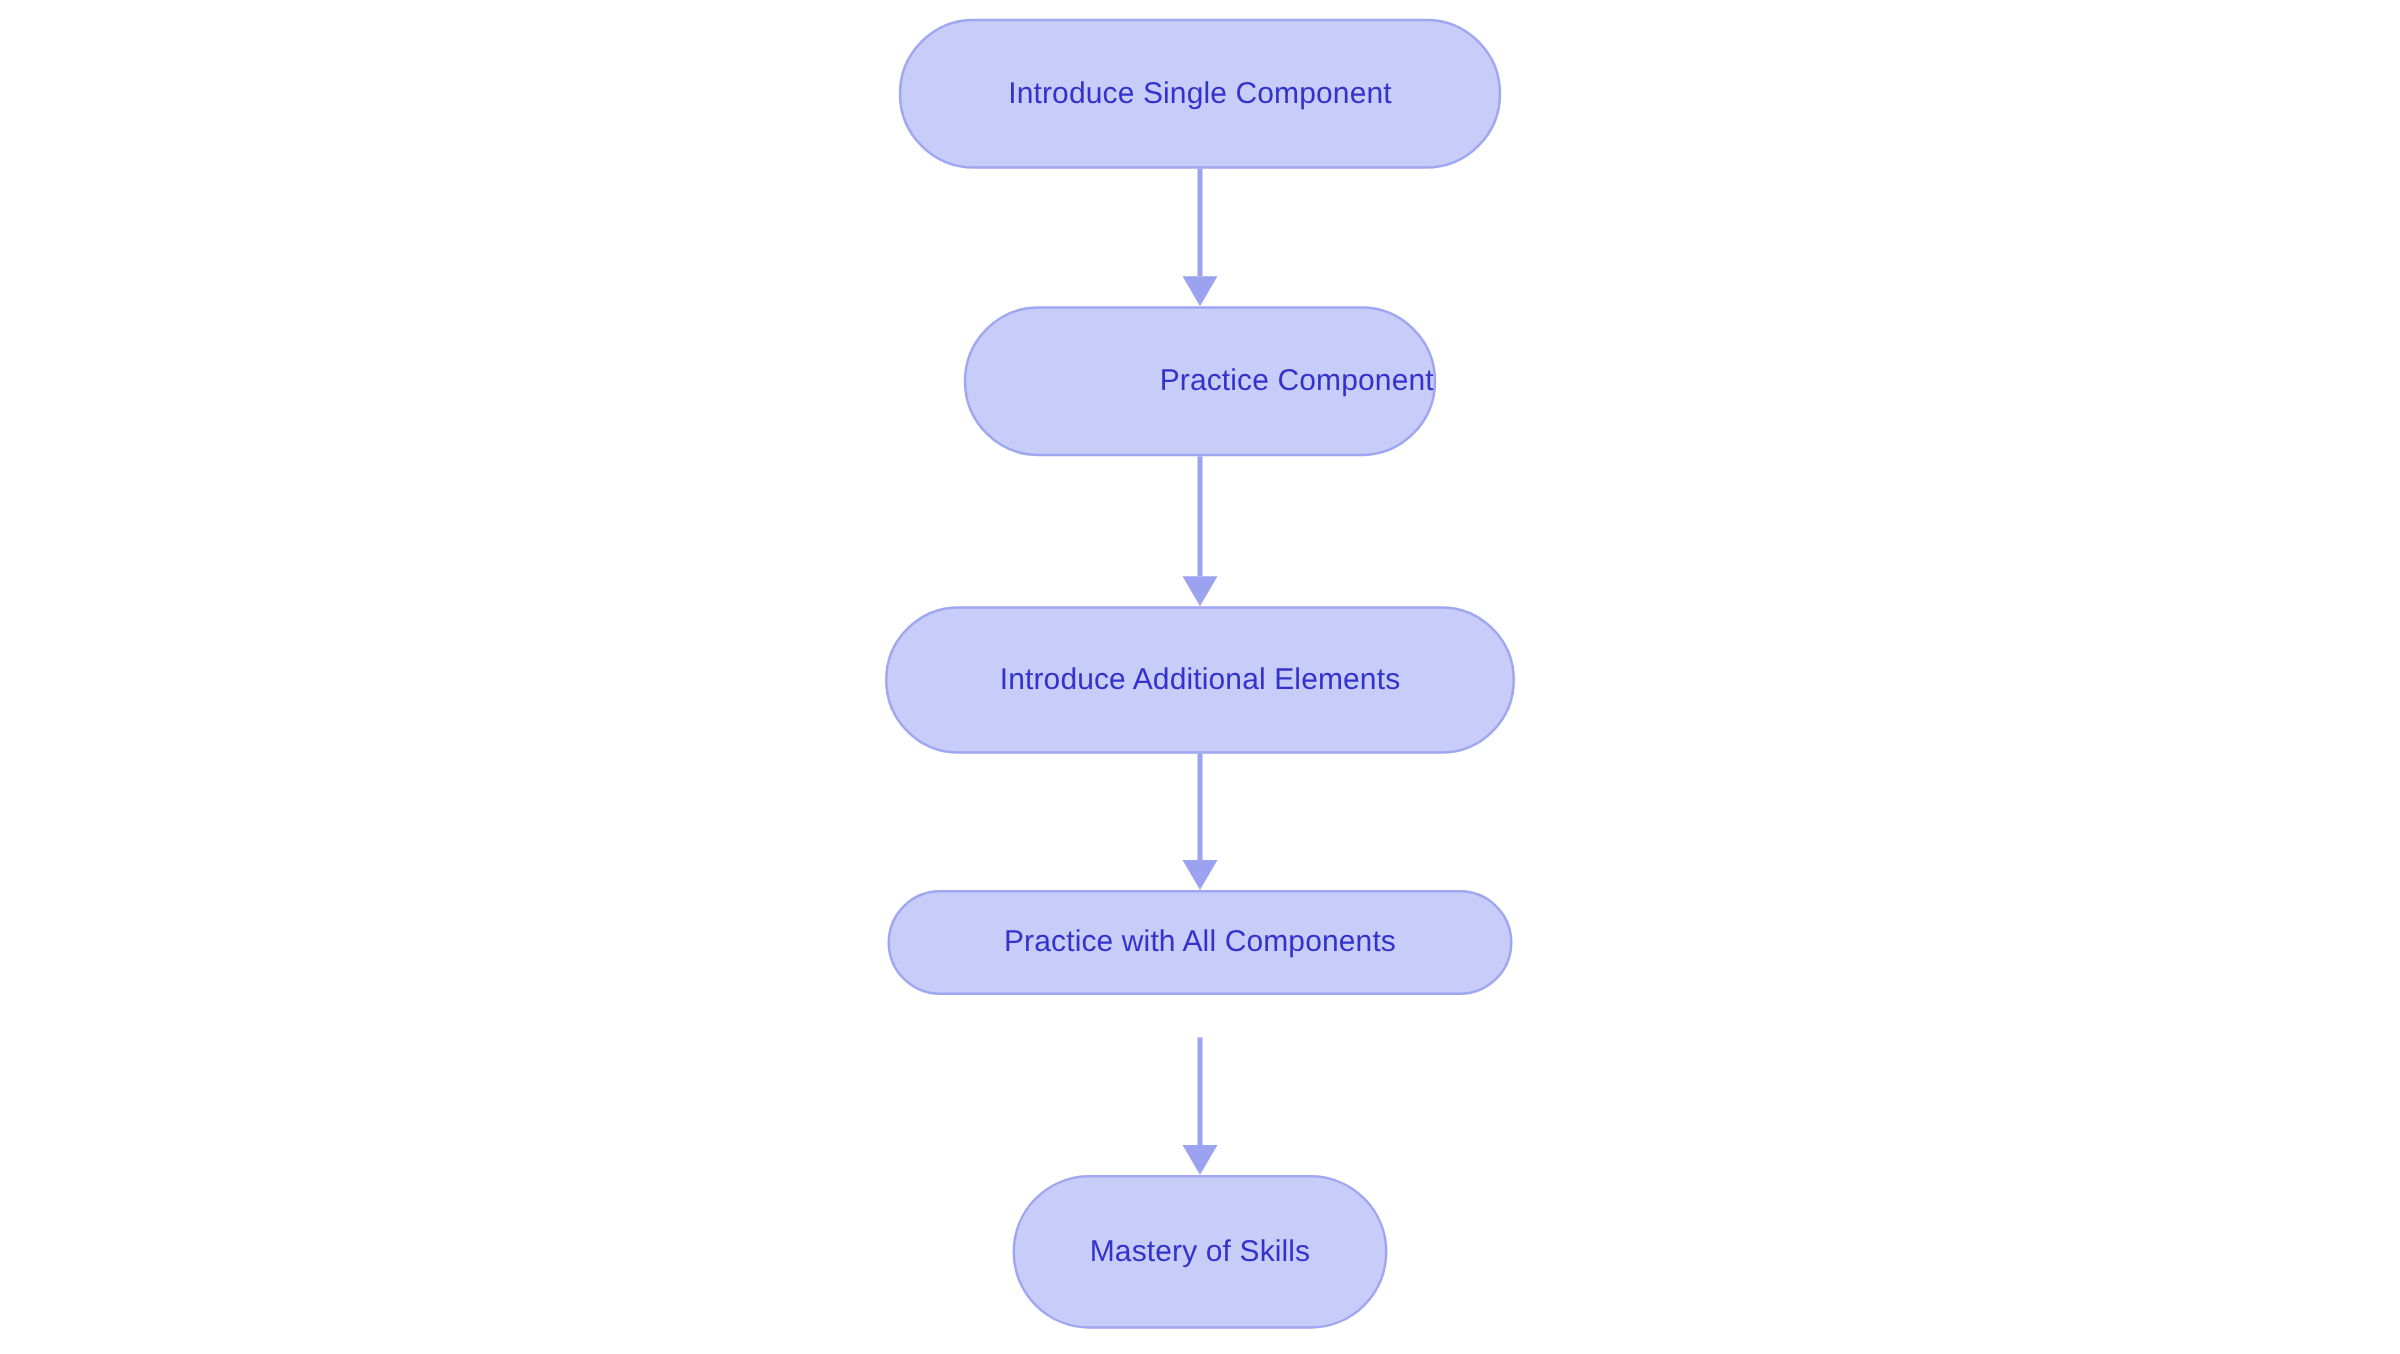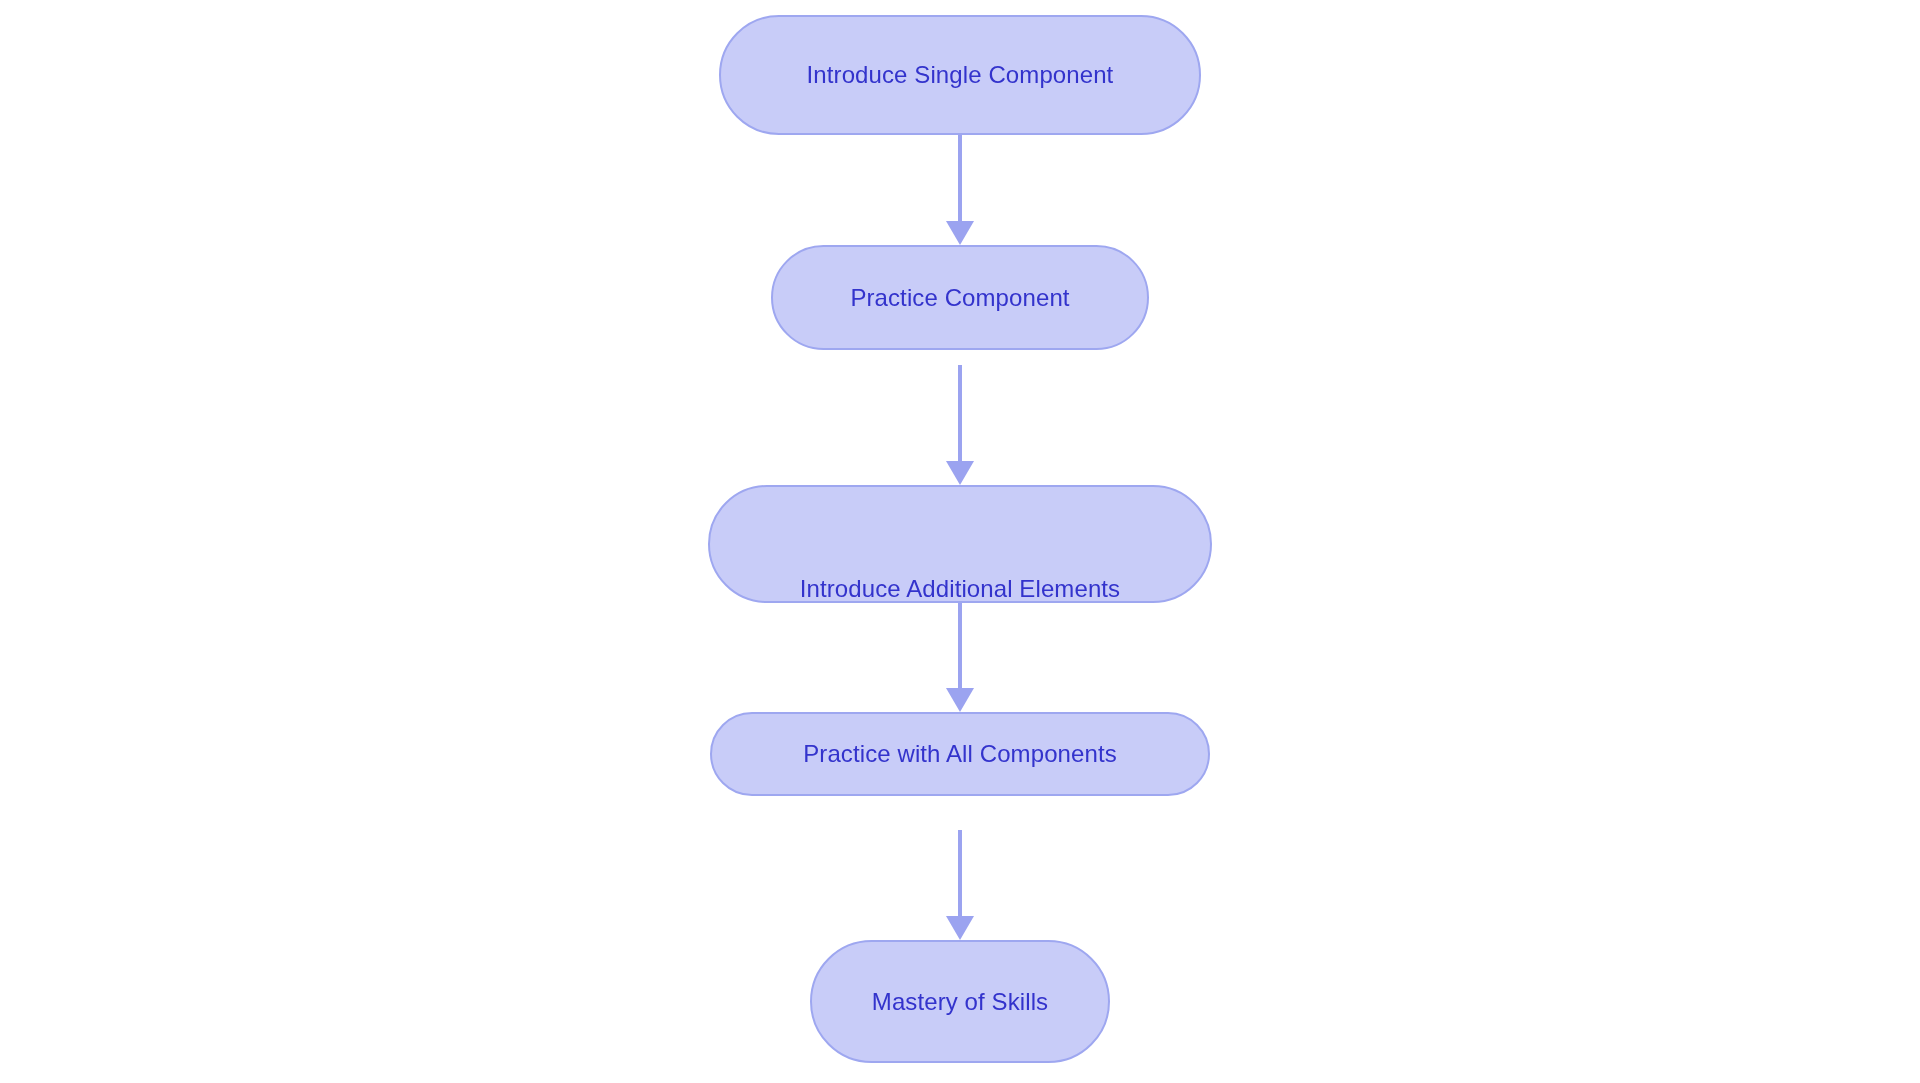--- a/index.html
+++ b/index.html
@@ -39,22 +39,22 @@
     font-size: 24px;
     font-weight: 400;
     color: #3333cc;
     line-height: 1;
     letter-spacing: 0.1px;
     white-space: nowrap;
     user-select: none;
   }
 
   .node-1 { top: 15px;  width: 482px; height: 120px; }
-  .node-2 { top: 245px; width: 378px; height: 105px; }
-  .node-3 { top: 485px; width: 504px; height: 118px; align-items: flex-end; }
+  .node-2 { top: 245px; width: 378px; height: 120px; justify-content: flex-end; }
+  .node-3 { top: 485px; width: 504px; height: 118px; }
   .node-4 { top: 712px; width: 500px; height: 84px; }
   .node-5 { top: 940px; width: 300px; height: 123px; }
 
   
   .connector {
     position: absolute;
     left: 960px;
     transform: translateX(-50%);
     width: 30px;
   }

